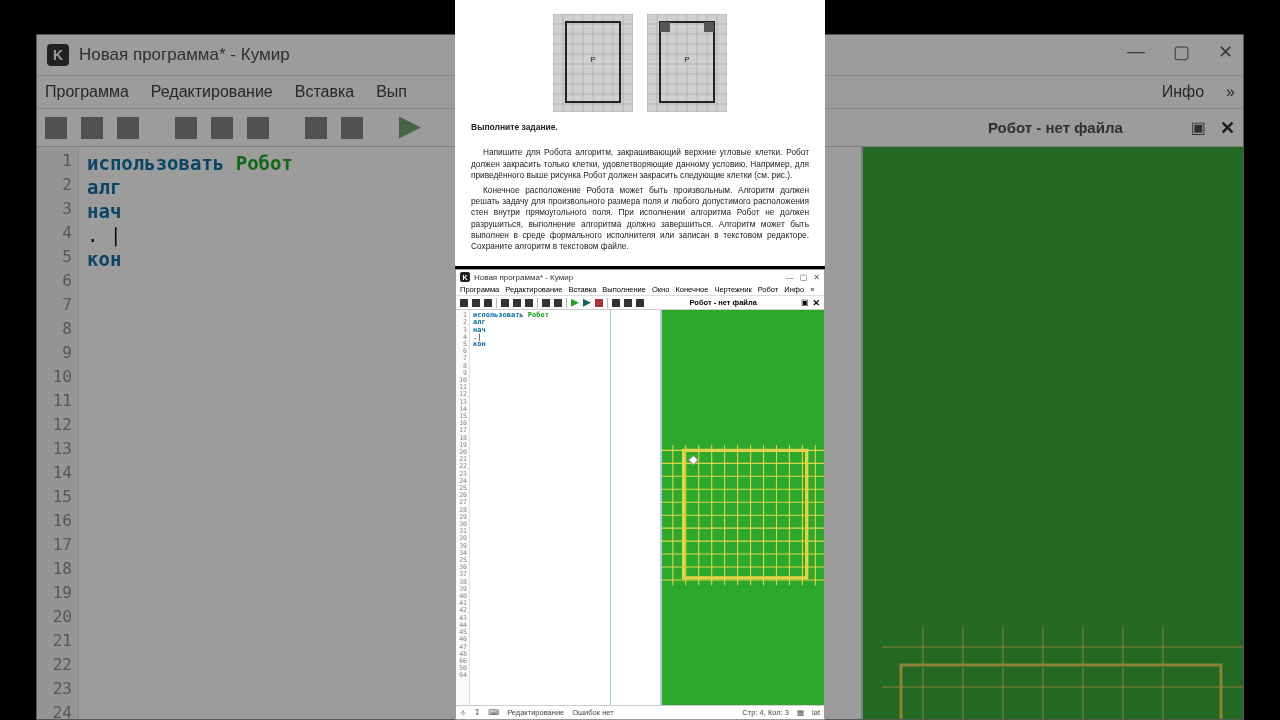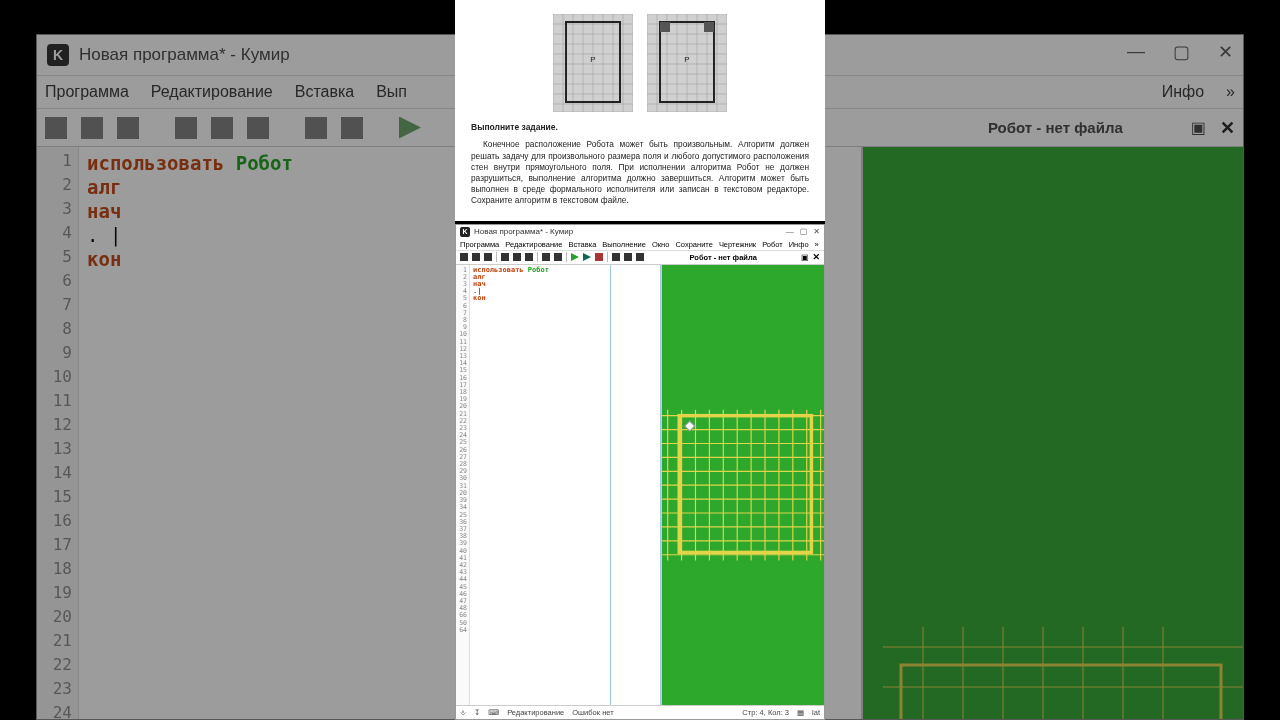--- a/index.html
+++ b/index.html
@@ -16,37 +16,37 @@
   .bg-menubar{display:flex;align-items:center;height:34px;padding:0 8px;gap:22px;font-size:16px;border-top:1px solid #ddd;border-bottom:1px solid #ddd;}
   .bg-menubar span{color:#333;}
   .bg-toolbar{display:flex;align-items:center;height:38px;padding:0 8px;gap:14px;border-bottom:1px solid #ccc;}
   .bg-ticon{width:22px;height:22px;background:#444;opacity:.7;}
   .bg-ticon.tri{clip-path:polygon(0 0,100% 50%,0 100%);background:#2a7a2a;}
   .bg-body{display:flex;height:calc(100% - 112px);}
   .bg-editor{flex:1;display:flex;border-right:2px solid #ccc;}
   .bg-gutter{width:42px;background:#f4f4f4;border-right:1px solid #ddd;padding-top:4px;}
   .bg-gutter div{height:24px;text-align:right;padding-right:6px;color:#888;font-size:16px;font-family:Consolas,monospace;}
   .bg-code{flex:1;padding:4px 8px;font-family:Consolas,monospace;font-size:19px;line-height:24px;}
-  .kw{color:#c2410c;font-weight:bold;}
+  .kw{color:#0369a1;font-weight:bold;}
   .rob{color:#18a018;font-weight:bold;}
   .bg-robot{width:380px;background:#2da82d;position:relative;}
 
   .bg-dim{position:absolute;inset:0;background:rgba(0,0,0,0.25);} 
 
   
   .bar-left{position:absolute;left:0;top:0;width:36px;height:720px;background:#000;}
   .bar-right{position:absolute;right:0;top:0;width:36px;height:720px;background:#000;}
 
   
   .col{position:absolute;left:455px;top:0;width:370px;height:720px;background:#000;display:flex;flex-direction:column;}
   .doc{background:#fff;padding:14px 16px 10px;font-size:8.3px;line-height:1.35;color:#222;text-align:justify;}
   .diagrams{display:flex;justify-content:center;gap:14px;margin-bottom:10px;}
   .dia{width:80px;height:98px;background:#d0d0d0;position:relative;}
   .dia svg{position:absolute;inset:0;}
-  .tasktitle{font-weight:bold;font-size:8.5px;margin-bottom:6px;}
+  .tasktitle{font-weight:bold;font-size:8.5px;margin-bottom:14px;}
   .doc p{margin-bottom:4px;text-indent:12px;}
 
   
   .kwin{flex:1;background:#fff;border:1px solid #999;display:flex;flex-direction:column;font-size:8px;min-height:0;position:relative;margin:3px 0 0;}
   .kw-titlebar{height:14px;display:flex;align-items:center;padding:0 4px;font-size:8px;color:#333;}
   .kw-titlebar .kicon{width:10px;height:10px;background:#222;color:#fff;display:inline-flex;align-items:center;justify-content:center;font-size:7px;border-radius:2px;margin-right:4px;font-weight:bold;}
   .kw-winctl{margin-left:auto;display:flex;gap:6px;color:#555;}
   .kw-menubar{height:12px;display:flex;align-items:center;padding:0 4px;gap:6px;font-size:7.5px;border-bottom:1px solid #ddd;}
   .kw-toolbar{height:14px;display:flex;align-items:center;padding:0 4px;gap:4px;border-bottom:1px solid #ccc;}
   .kw-ticon{width:8px;height:8px;background:#333;}
@@ -234,40 +234,41 @@
                 <line x1="80" y1="0" x2="80" y2="98"></line>
             </g>
             <rect x="13" y="8" width="54" height="80" fill="none" stroke="#222" stroke-width="2"></rect>
             <rect x="13" y="8" width="10" height="10" fill="#555"></rect>
             <rect x="57" y="8" width="10" height="10" fill="#555"></rect>
             <text x="40" y="48" font-size="8" text-anchor="middle" fill="#222">Р</text>
           </svg>
         </div>
       </div>
       <div class="tasktitle">Выполните задание.</div>
+      <p>Напишите для Робота алгоритм, закрашивающий верхние угловые клетки. Робот должен закрасить только клетки, удовлетворяющие данному условию. Например, для приведённого выше рисунка Робот должен закрасить следующие клетки (см. рис.).</p>
       <p>Конечное расположение Робота может быть произвольным. Алгоритм должен решать задачу для произвольного размера поля и любого допустимого расположения стен внутри прямоугольного поля. При исполнении алгоритма Робот не должен разрушиться, выполнение алгоритма должно завершиться. Алгоритм может быть выполнен в среде формального исполнителя или записан в текстовом редакторе. Сохраните алгоритм в текстовом файле.</p>
     </div>
 
     <div class="kwin">
       <div class="kw-titlebar">
         <span class="kicon">K</span>
         <span>Новая программа* - Кумир</span>
         <div class="kw-winctl">
           <span>—</span>
           <span>▢</span>
           <span>✕</span>
         </div>
       </div>
       <div class="kw-menubar">
         <span>Программа</span>
         <span>Редактирование</span>
         <span>Вставка</span>
         <span>Выполнение</span>
         <span>Окно</span>
-        <span>Сохраните</span>
+        <span>Конечное</span>
         <span>Чертежник</span>
         <span>Робот</span>
         <span>Инфо</span>
         <span>»</span>
       </div>
       <div class="kw-toolbar">
         <div class="kw-ticon"></div>
         <div class="kw-ticon"></div>
         <div class="kw-ticon"></div>
         <div class="kw-ticon sep"></div>

